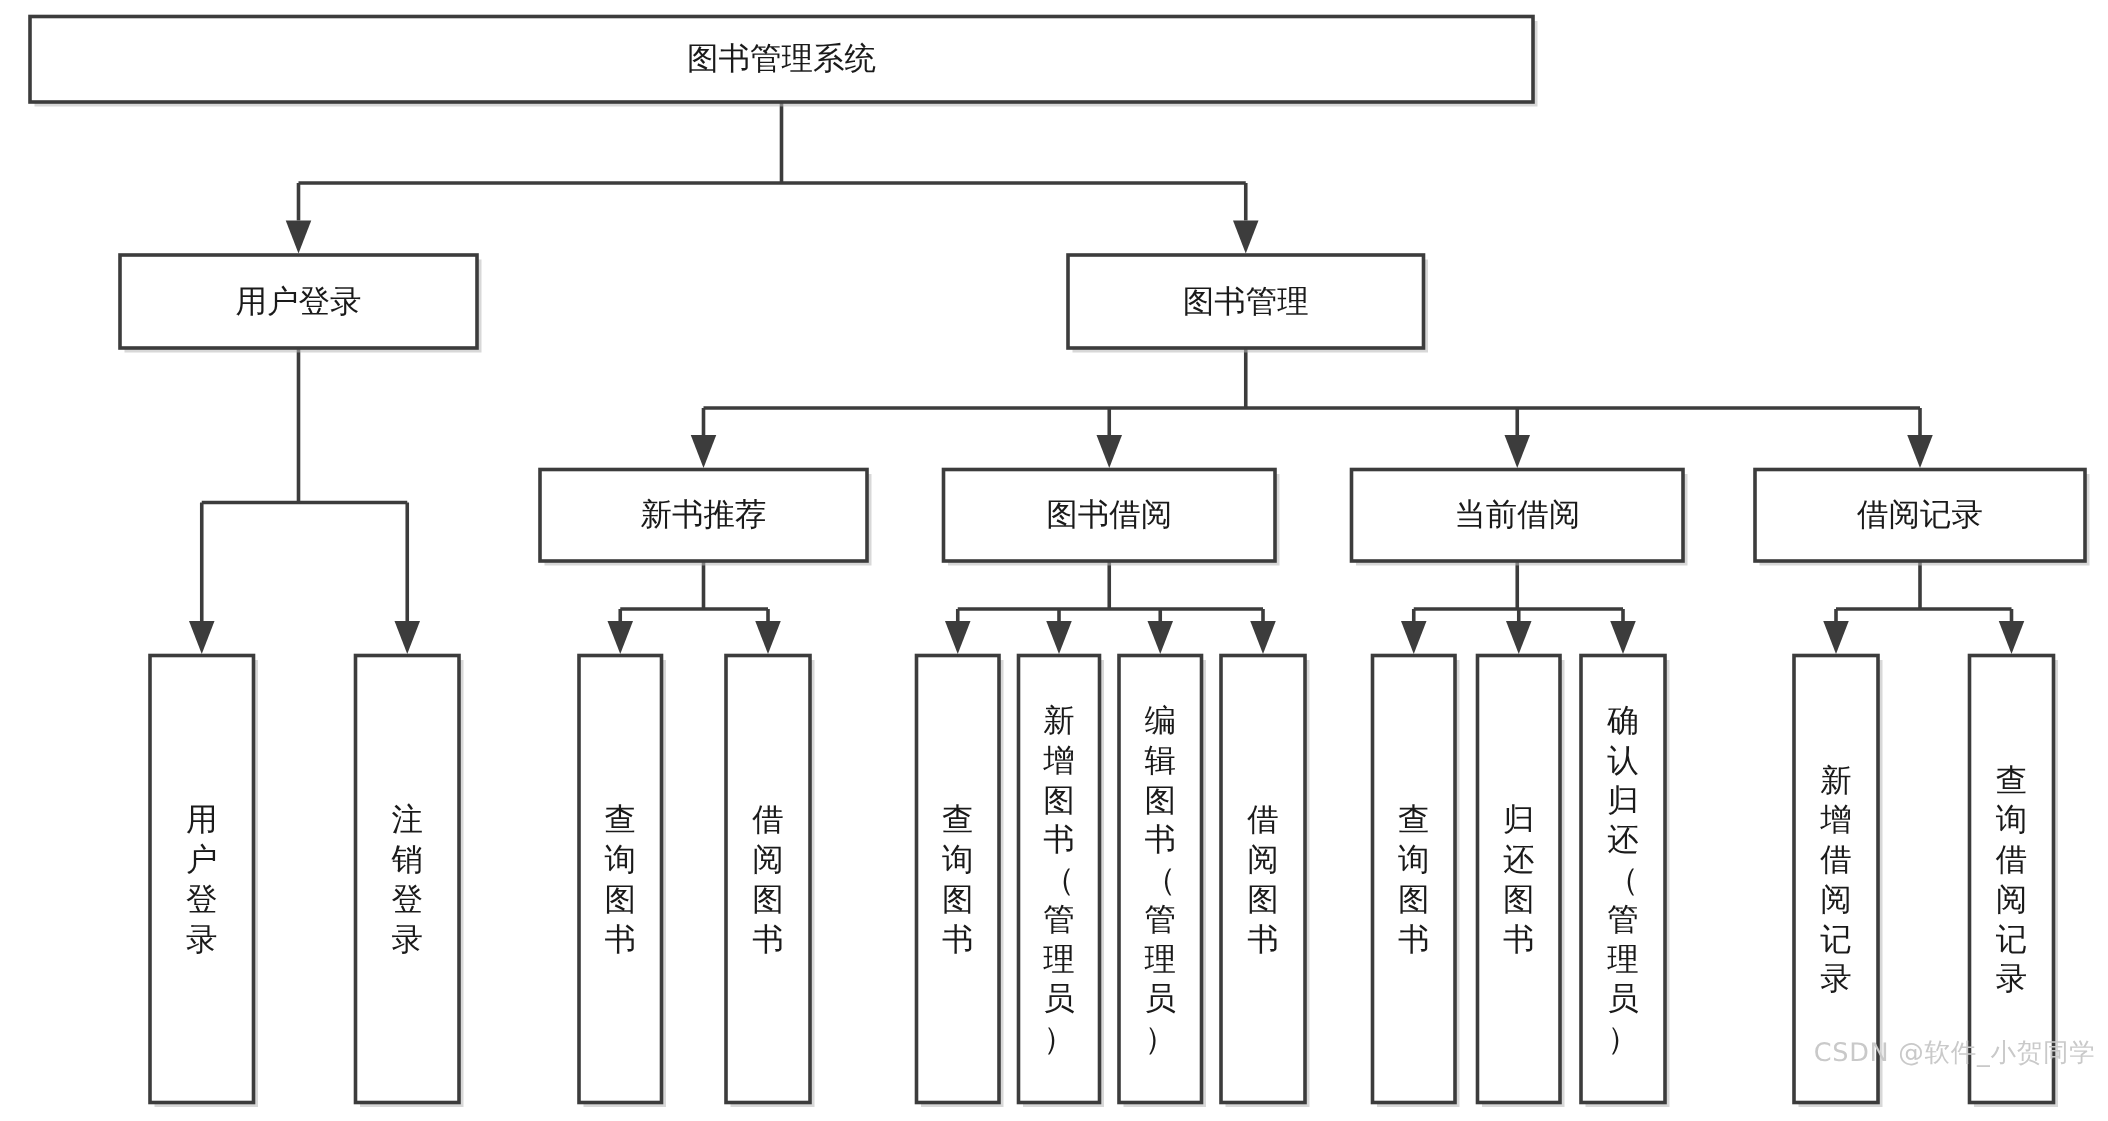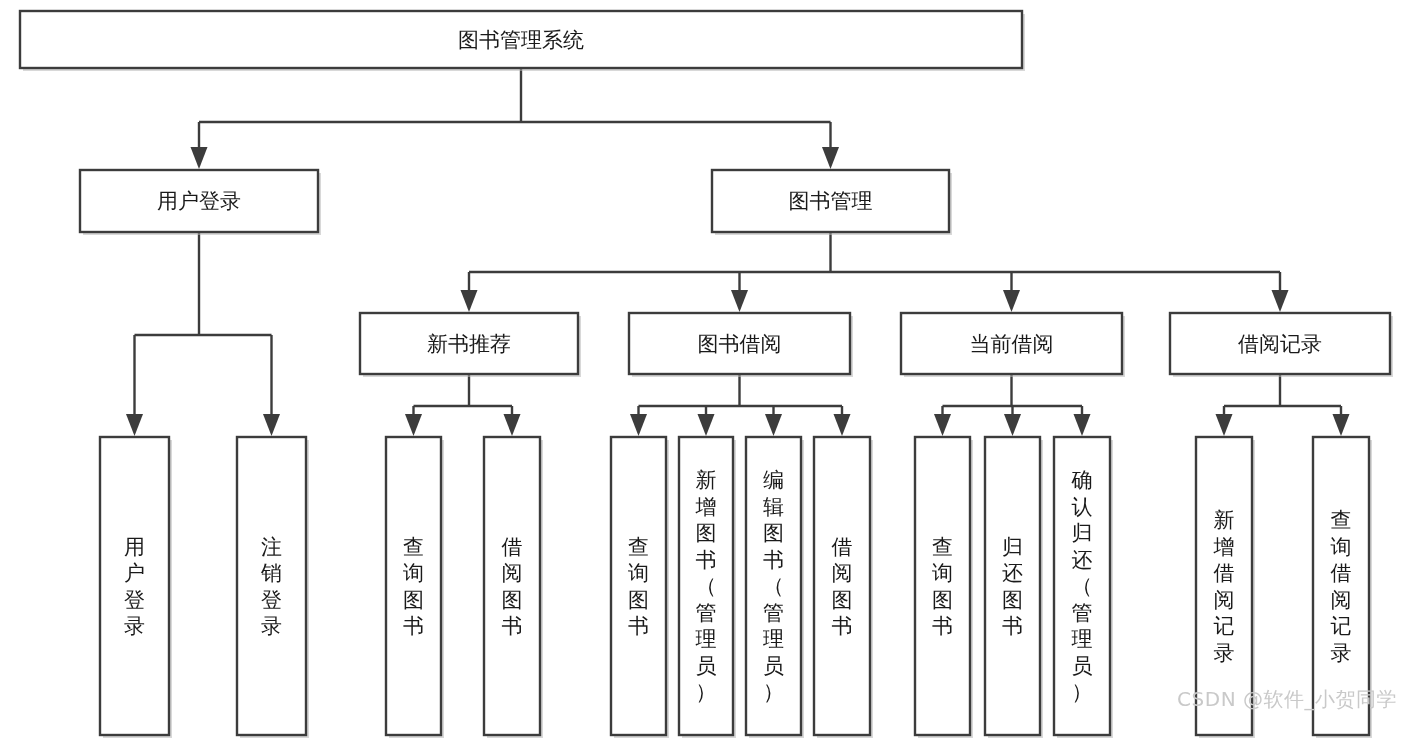--- a/index.html
+++ b/index.html
@@ -57,21 +57,21 @@
     font-family: "DejaVu Sans", "Liberation Sans", sans-serif;
     font-size: 21px;
     fill: #1a1a1a;
     text-anchor: middle;
   }
   .watermark-text {
     position: absolute;
     right: 8px;
     bottom: 6px;
     font-family: "DejaVu Sans", "Liberation Sans", sans-serif;
-    font-size: 20px;
+    font-size: 17px;
     color: #c9c9c9;
     letter-spacing: 0.5px;
     white-space: nowrap;
     user-select: none;
   }
 </style>
 </head>
 <body>
 
 <div id="diagram-root">

